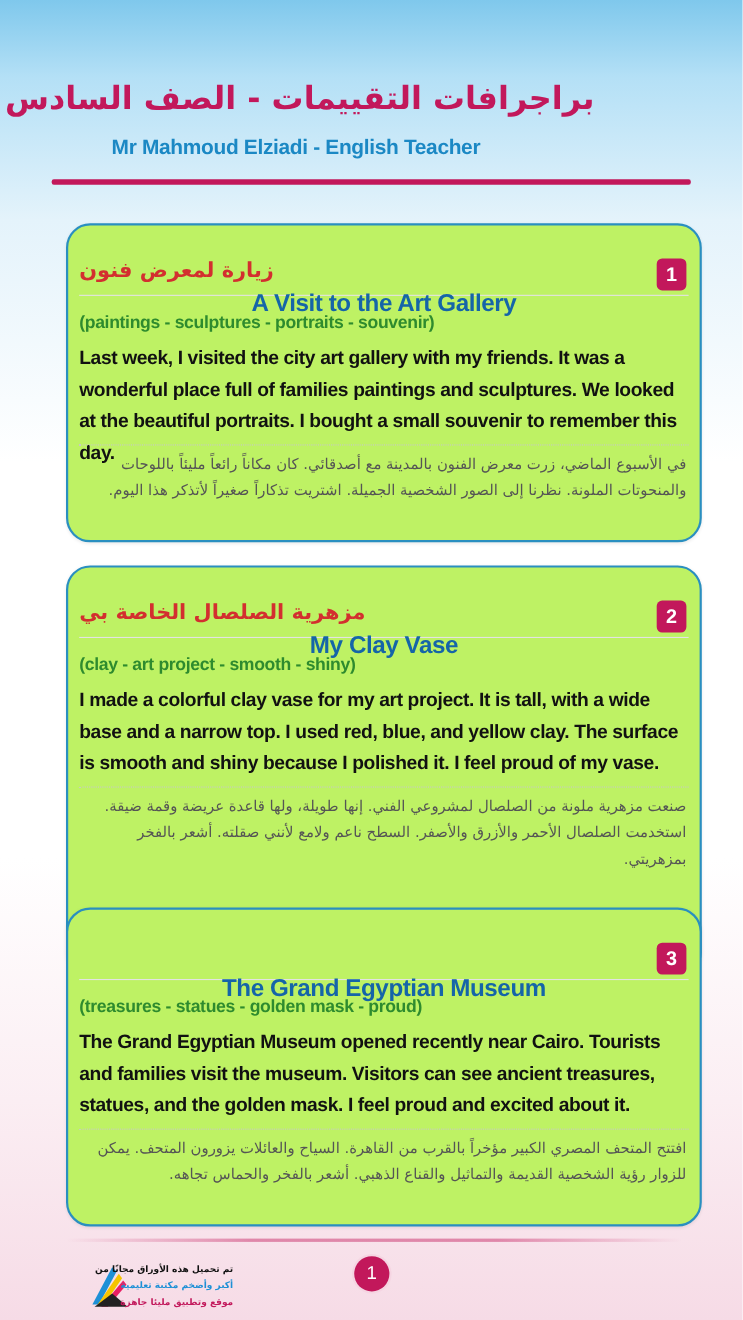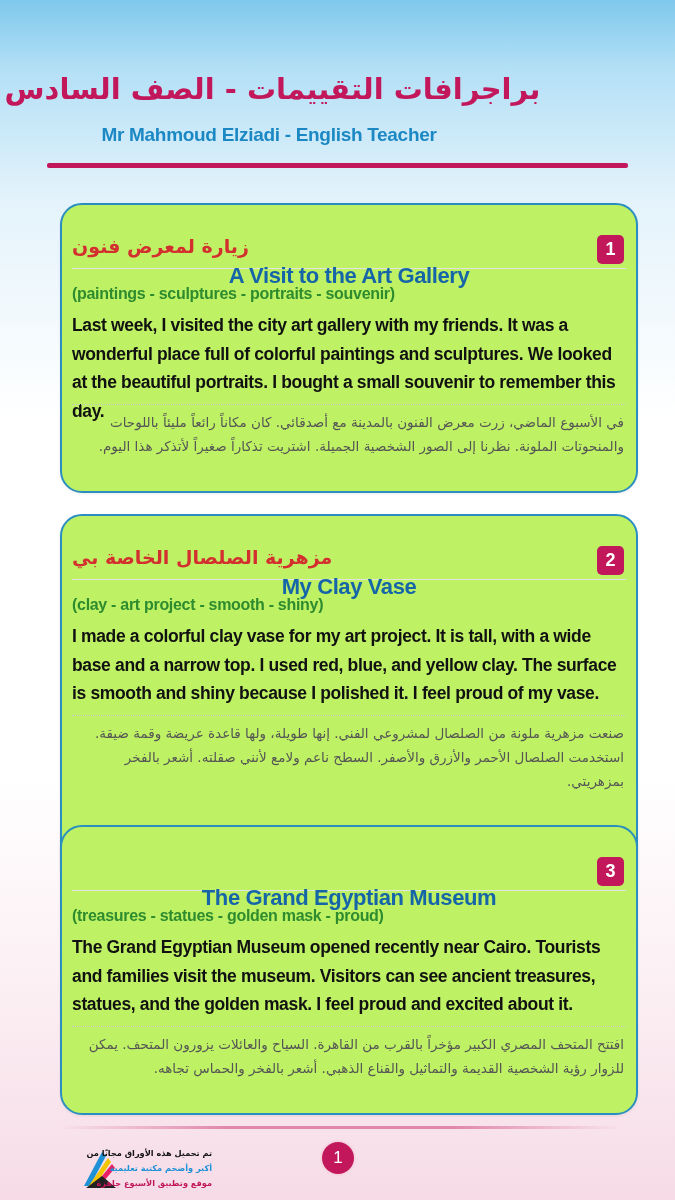--- a/index.html
+++ b/index.html
@@ -92,21 +92,21 @@
   <div class="header-rule"></div>
 </div>
 
 <div class="card" style="top:203px; height:290px;">
   <div class="card-head">
     <div class="card-ar-title">زيارة لمعرض فنون</div>
     <div class="card-en-title">A Visit to the Art Gallery</div>
     <div class="num-badge">1</div>
   </div>
   <div class="keywords">(paintings - sculptures - portraits - souvenir)</div>
-  <div class="en-text">Last week, I visited the city art gallery with my friends. It was a wonderful place full of colorful paintings and sculptures. We looked at the beautiful portraits. I bought a small souvenir to remember this day.</div>
+  <div class="en-text">Last week, I visited the city art gallery with my friends. It was a wonderful place full of families paintings and sculptures. We looked at the beautiful portraits. I bought a small souvenir to remember this day.</div>
   <div class="divider"></div>
   <div class="ar-text">في الأسبوع الماضي، زرت معرض الفنون بالمدينة مع أصدقائي. كان مكاناً رائعاً مليئاً باللوحات والمنحوتات الملونة. نظرنا إلى الصور الشخصية الجميلة. اشتريت تذكاراً صغيراً لأتذكر هذا اليوم.</div>
 </div>
 
 <div class="card" style="top:514px; height:374px;">
   <div class="card-head">
     <div class="card-ar-title">مزهرية الصلصال الخاصة بي</div>
     <div class="card-en-title">My Clay Vase</div>
     <div class="num-badge">2</div>
   </div>
@@ -132,17 +132,17 @@
 <div class="logo">
   <svg class="logo-icon" viewBox="0 0 38 40">
     <polygon points="2,36 20,2 24,6 8,36" fill="#1e90d6"></polygon>
     <polygon points="6,37 26,8 29,12 12,37" fill="#f5c400"></polygon>
     <polygon points="10,38 30,14 33,18 16,38" fill="#e91e63"></polygon>
     <polygon points="4,38 34,38 20,26" fill="#222"></polygon>
   </svg>
   <div class="logo-lines">
     <div class="logo-l1">تم تحميل هذه الأوراق مجانًا من</div>
     <div class="logo-l2">أكبر وأضخم مكتبة تعليمية</div>
-    <div class="logo-l3">موقع وتطبيق الأسبوع جاهزة</div>
+    <div class="logo-l3">موقع وتطبيق مليئا جاهزة</div>
   </div>
 </div>
 
 <div class="page-num">1</div>
 
 </body></html>

